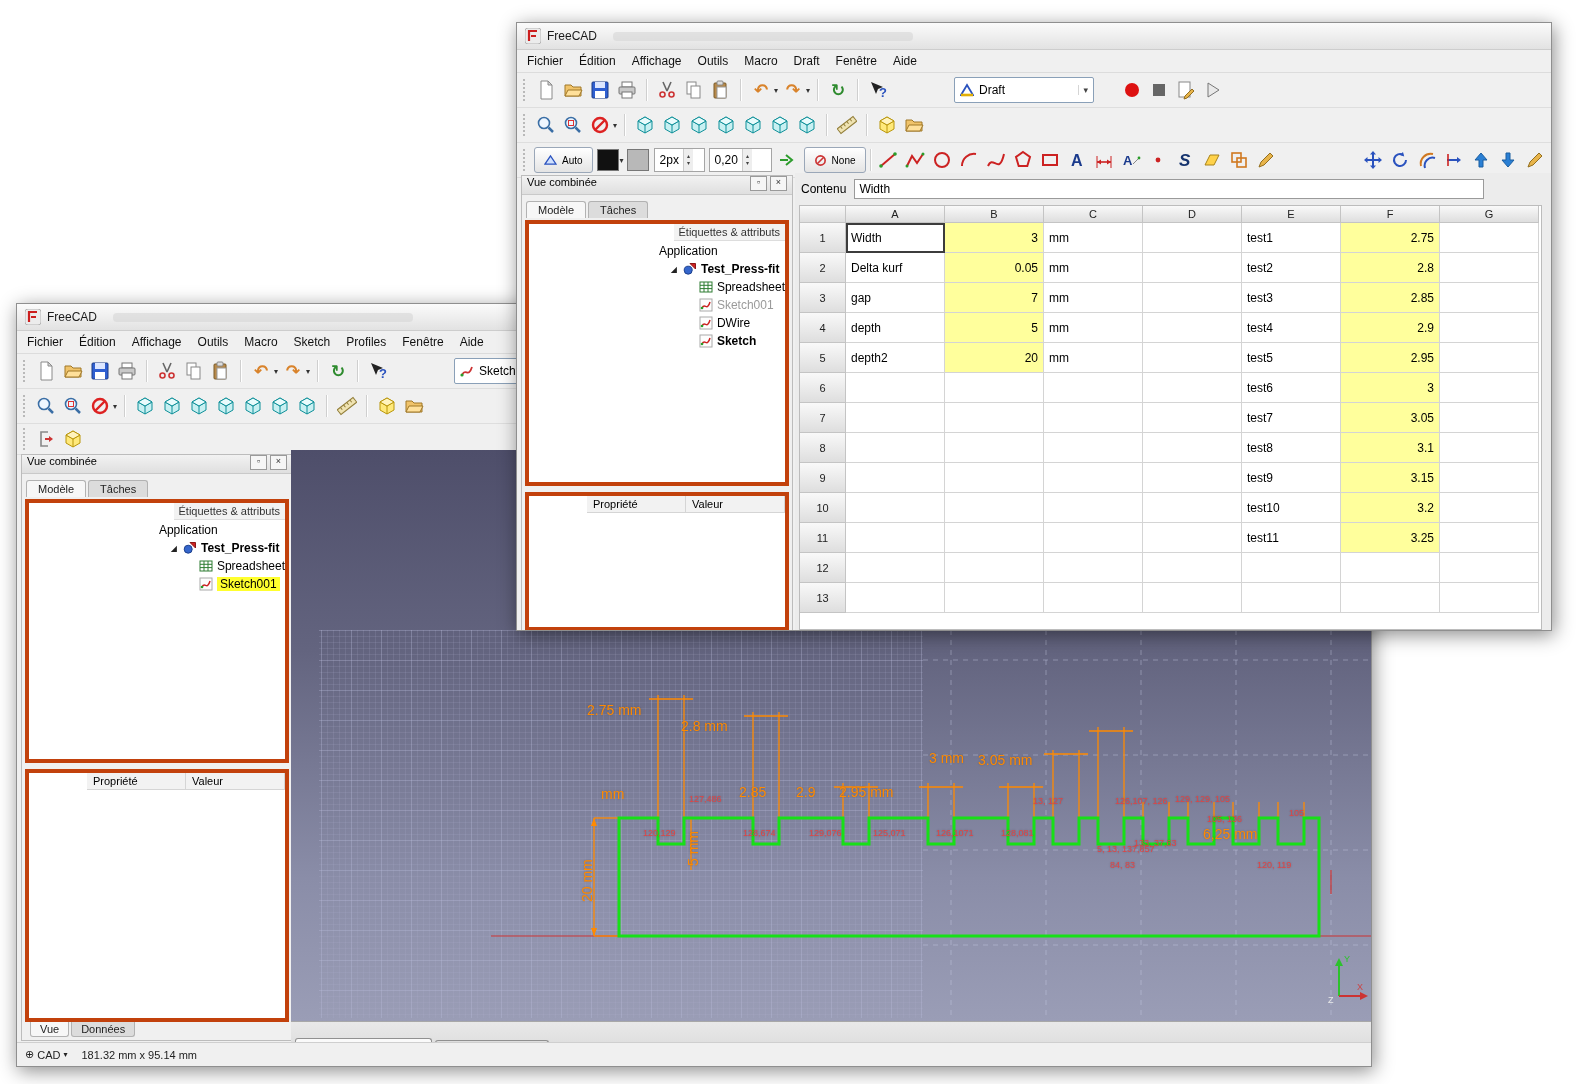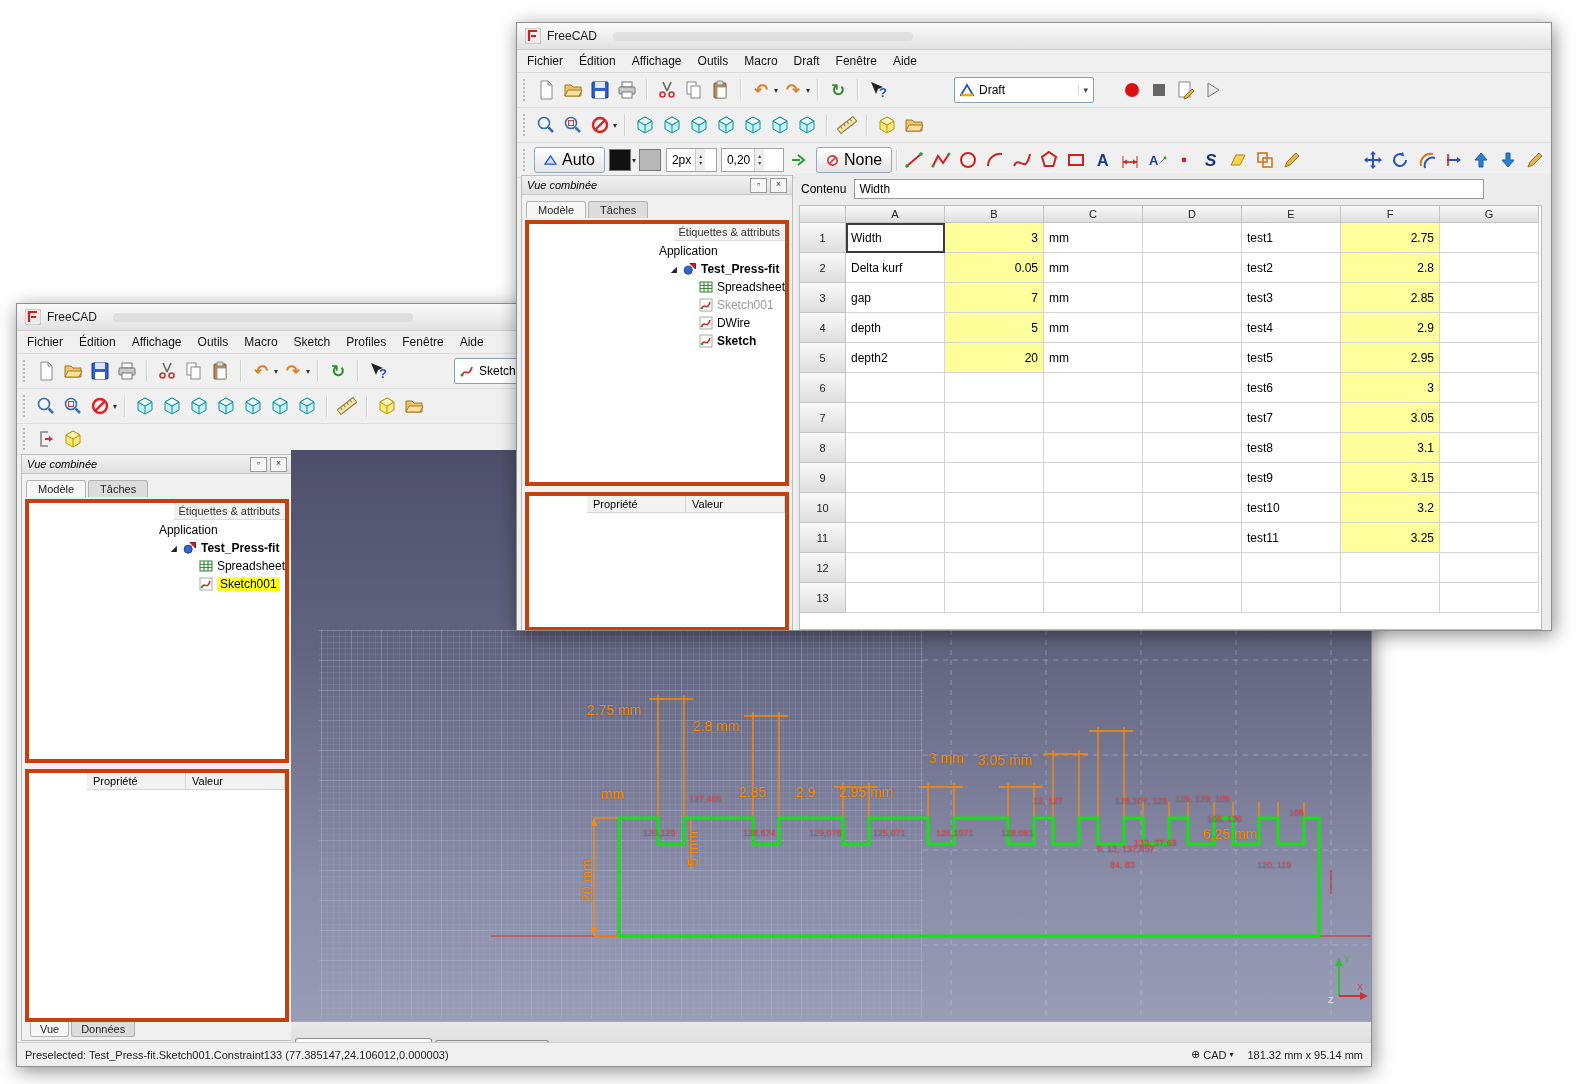--- a/index.html
+++ b/index.html
@@ -13,26 +13,26 @@
   .tbgroup{display:flex;align-items:center;gap:3px;}
   .tbi-wrap{display:inline-flex;align-items:center;}
   .tbi{width:24px;height:24px;display:inline-flex;align-items:center;justify-content:center;border-radius:3px;}
   .tbi svg{display:block;}
   .uch{font-size:17px;font-weight:bold;line-height:1;}
   .tbsep{width:0;height:22px;border-left:1px solid #cfcfcf;border-right:1px solid #fff;margin:0 4px;}
   .grip{width:3px;height:22px;border-left:2px dotted #b9b9b9;margin:0 6px 0 2px;}
   .dd{font-size:8px;color:#333;margin-left:1px;}
   .combo{display:flex;align-items:center;gap:5px;height:24px;background:#fff;border:1px solid #8aa0b8;border-radius:2px;padding:0 5px;font-size:12px;}
   .combo .arrow{font-size:9px;color:#444;border-left:1px solid #d5d5d5;padding-left:5px;}
-  .tool-btn{display:flex;align-items:center;gap:5px;height:24px;border:1px solid #9aa7b8;border-radius:3px;background:linear-gradient(#fff,#e4e4e4);padding:0 9px;font-size:16px;}
+  .tool-btn{display:flex;align-items:center;gap:5px;height:24px;border:1px solid #9aa7b8;border-radius:3px;background:linear-gradient(#fff,#e4e4e4);padding:0 9px;font-size:10px;}
   .swatch{width:20px;height:20px;border:1px solid #777;display:inline-block;}
   .spin{display:flex;align-items:center;height:22px;border:1px solid #a5a5a5;background:#fff;font-size:12px;padding-left:5px;}
   .spin .ar{display:flex;flex-direction:column;justify-content:center;font-size:6px;line-height:7px;color:#444;border-left:1px solid #ccc;margin-left:4px;padding:0 3px;height:100%;background:#eee;}
   .dock{position:absolute;background:#f0f0f0;border:1px solid #bcbcbc;display:flex;flex-direction:column;}
-  .dock-title{height:18px;display:flex;align-items:center;font-size:11px;padding:0 5px;background:linear-gradient(#f2f2f2,#dfdfdf);border-bottom:1px solid #c9c9c9;flex:0 0 auto;font-style:italic;}
+  .dock-title{height:18px;display:flex;align-items:flex-start;font-size:11px;padding:0 5px;background:linear-gradient(#f2f2f2,#dfdfdf);border-bottom:1px solid #c9c9c9;flex:0 0 auto;}
   .dock-btn{width:15px;height:13px;border:1px solid #9a9a9a;background:#f6f6f6;font-size:9px;line-height:11px;text-align:center;color:#333;margin-left:3px;}
   .dtabs{display:flex;align-items:flex-end;height:21px;padding:2px 4px 0;gap:2px;flex:0 0 auto;}
   .dtabs.bottom{height:18px;align-items:flex-start;padding:0 8px;}
   .dtab{font-size:11px;padding:2px 11px;border:1px solid #b2b2b2;border-bottom:none;border-radius:3px 3px 0 0;background:#dcdcdc;color:#222;}
   .dtabs.bottom .dtab{border:1px solid #b2b2b2;border-top:none;border-radius:0 0 3px 3px;padding:1px 9px;}
   .dtab.active{background:#f7f7f7;}
   .panel{border:4px solid #c2410c;background:#fff;margin:0 3px;overflow:hidden;display:flex;flex-direction:column;align-items:flex-end;}
   .panel-hd{font-size:11px;color:#333;background:#f2f2f2;border-bottom:1px solid #ddd;padding:2px 5px;flex:0 0 auto;}
   .tree-body{flex:1;overflow:hidden;padding-top:1px;}
   .tree-row{display:flex;align-items:center;gap:4px;height:18px;font-size:12px;white-space:nowrap;}
@@ -474,21 +474,21 @@
           <polygon points="1048,508 1044,516 1052,516" fill="#2dc22d"></polygon>
           <line x1="1048" y1="546" x2="1072" y2="546" stroke="#cc3333" stroke-width="2"></line>
           <polygon points="1077,546 1069,542 1069,550" fill="#cc3333"></polygon>
           <text x="1053" y="512" font-size="9" fill="#2dc22d">Y</text>
           <text x="1066" y="540" font-size="9" fill="#cc4444">X</text>
           <text x="1037" y="553" font-size="9" fill="#e8e8e8">Z</text>
         </g>
       </svg>
       <div id="vp-labels" style="position:absolute;left:0;top:0;width:100%;height:100%;">
           <div class="vp-label" style="left: 296px; top: 252px;">2.75 mm</div>
-          <div class="vp-label" style="left: 390px; top: 268px; padding-left: 12px;">2.8 mm</div>
+          <div class="vp-label" style="left: 390px; top: 268px;">2.8 mm</div>
           <div class="vp-label" style="left: 448px; top: 334px;">2.85</div>
           <div class="vp-label" style="left: 505px; top: 334px;">2.9</div>
           <div class="vp-label" style="left: 548px; top: 334px;">2.95 mm</div>
           <div class="vp-label" style="left: 310px; top: 336px;">mm</div>
           <div class="vp-label" style="left: 638px; top: 300px;">3 mm</div>
           <div class="vp-label" style="left: 687px; top: 278px; margin-top: 24px;">3.05 mm</div>
           <div class="vp-label" style="left: 912px; top: 376px;">6,25 mm</div>
           <div class="vp-label rot" style="left: 288px; top: 452px;">20 mm</div>
           <div class="vp-label rot" style="left: 394px; top: 416px;">5 mm</div>
           <div class="vp-label red" style="left: 398px; top: 344px;">127,486</div>
@@ -527,21 +527,20 @@
               <rect x="1" y="2" width="12" height="10" fill="#fff" stroke="#2e7d32"></rect>
               <path d="M1 5.3h12M1 8.6h12M5 2v10M9 2v10" stroke="#2e7d32" stroke-width="1"></path>
             </svg>
           </span>
         <span>Spreadsheet</span>
         <span class="closebox gray">✕</span>
       </span>
     </div>
 
     <div class="statusbar">
-      <span class="status-left">Preselected: Test_Press-fit.Sketch001.Constraint133 (77.385147,24.106012,0.000003)</span>
       <span class="status-nav">
         <span>⊕</span>
         <span>CAD</span>
         <span style="font-size:8px">▾</span>
       </span>
       <span>181.32 mm x 95.14 mm</span>
     </div>
   </div>
 
   <div class="window" style="left:516px;top:22px;width:1034px;height:607px;z-index:2;">

